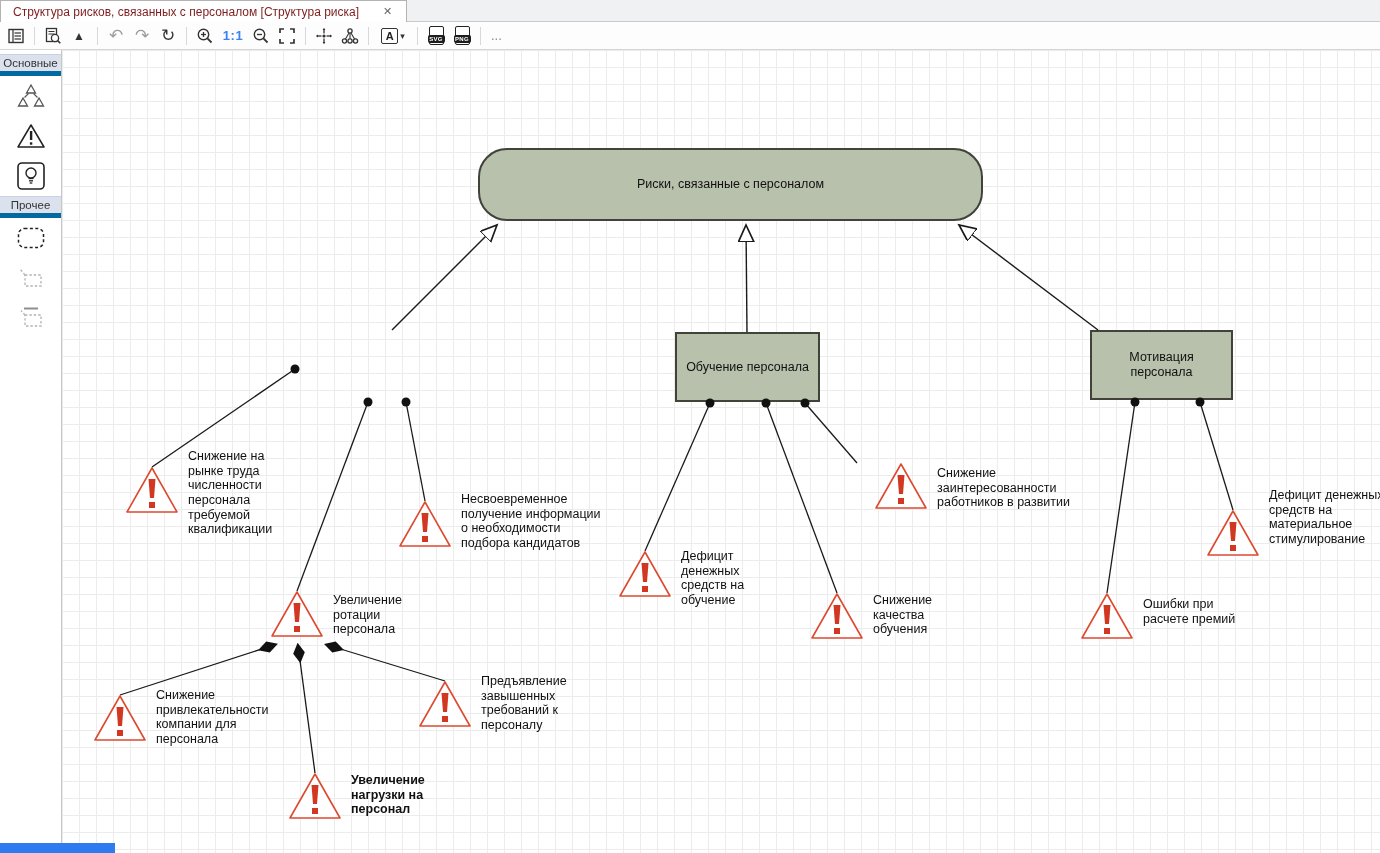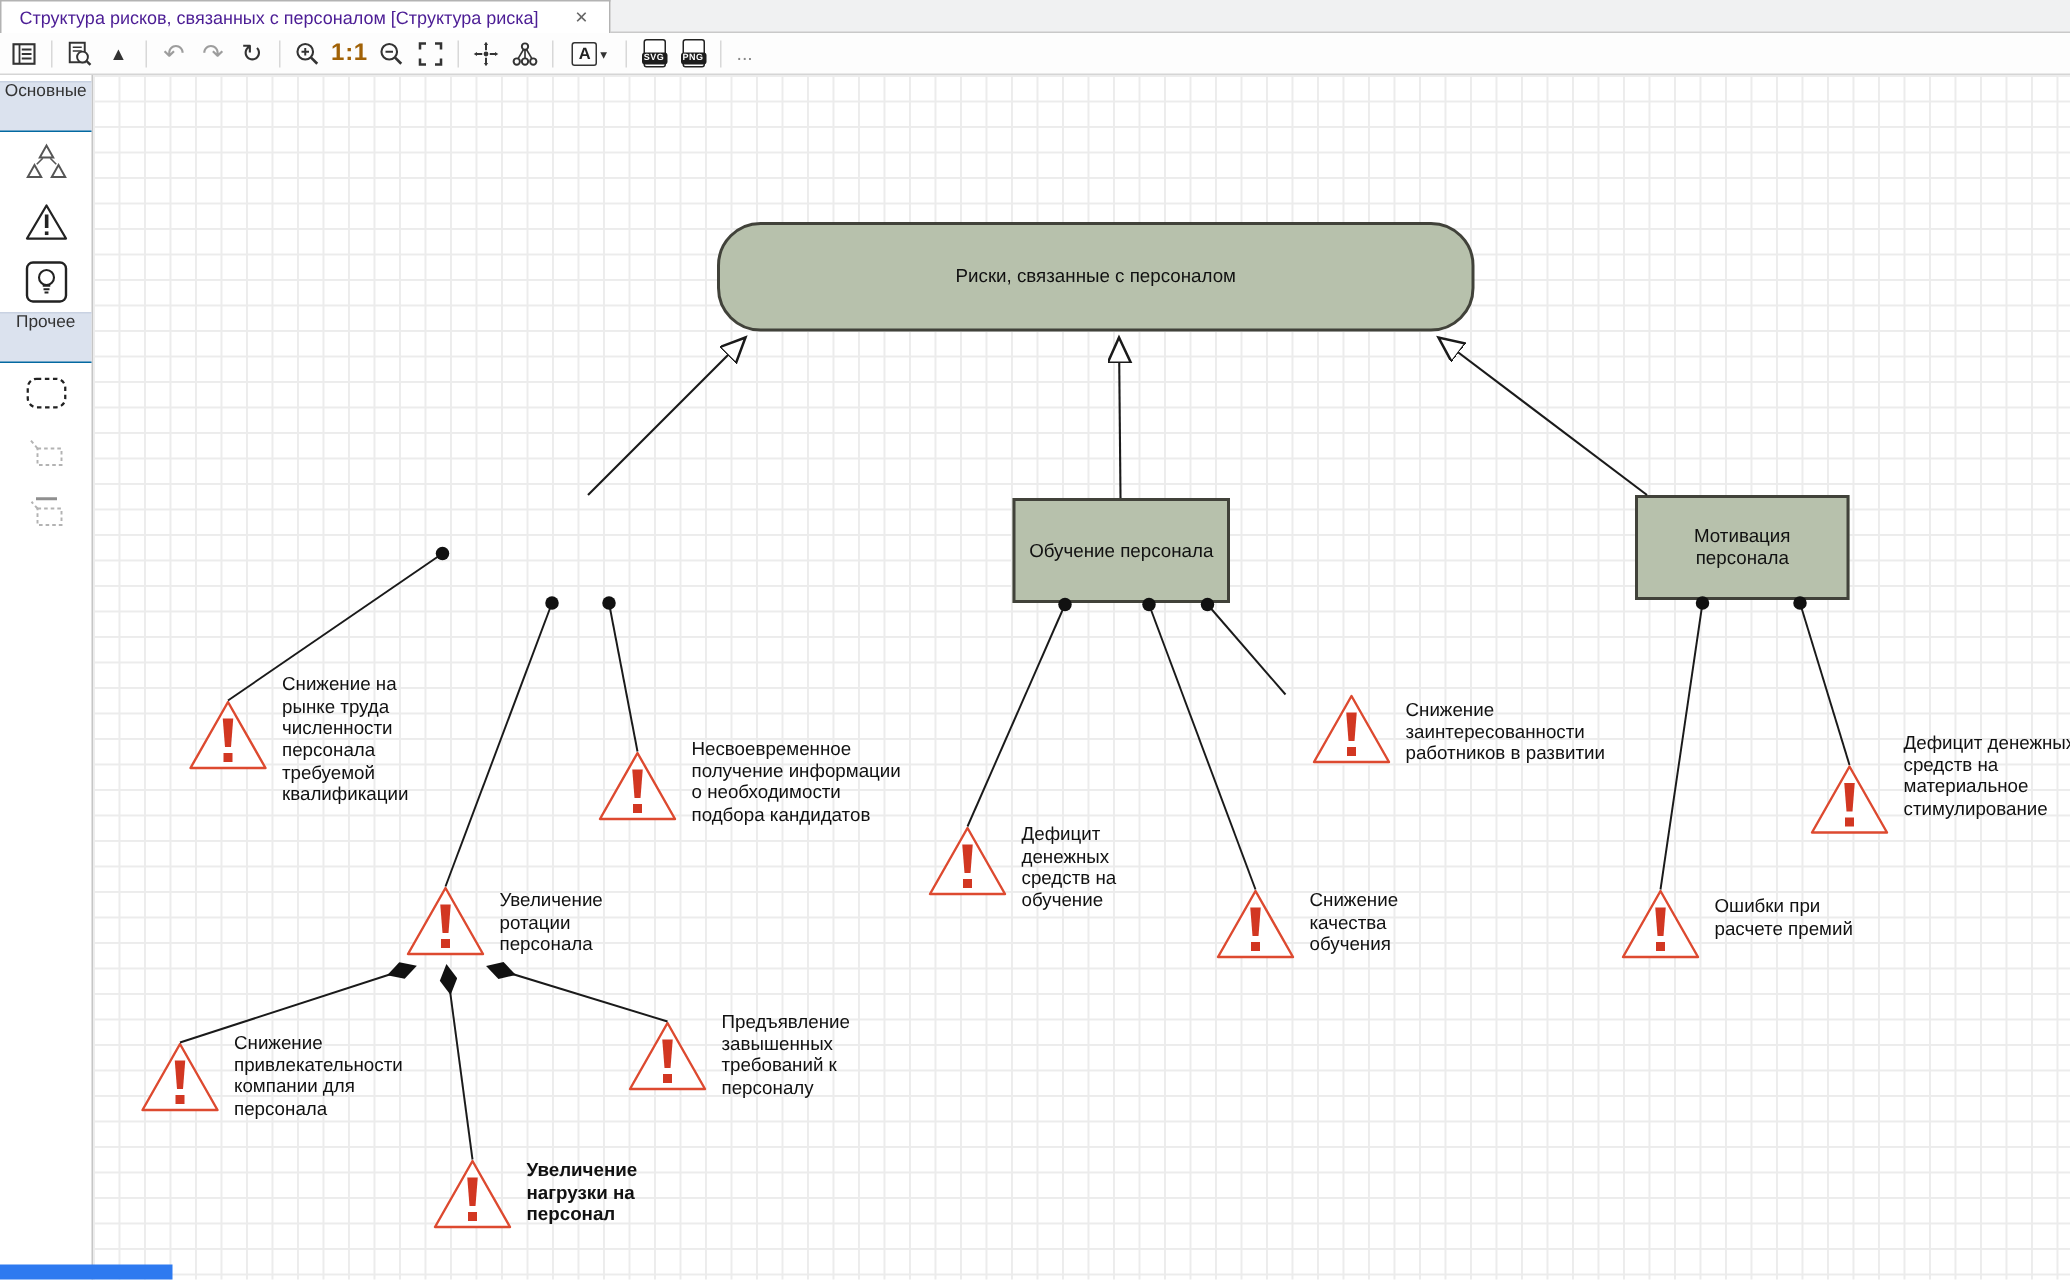--- a/index.html
+++ b/index.html
@@ -5,50 +5,50 @@
   * { margin:0; padding:0; box-sizing:border-box; }
   html,body { width:1380px; height:853px; overflow:hidden;
     font-family:"Liberation Sans", sans-serif; background:#fff; }
 
   
   .tabbar { position:absolute; left:0; top:0; width:1380px; height:22px;
     background:#f0f1f2; border-bottom:1px solid #c9c9c9; }
   .tab { position:absolute; left:0; top:0; height:22px; background:#fff;
     border:1px solid #b3b3b3; border-bottom:none; display:flex; align-items:center;
     padding:0 12px; gap:22px; }
-  .tab-title { font-size:12px; color:#4c1d95; white-space:nowrap; }
+  .tab-title { font-size:12px; color:#7f1d1d; white-space:nowrap; }
   .tab-close { font-size:11px; color:#666; cursor:pointer; padding:0 2px; }
 
   
   .toolbar { position:absolute; left:0; top:22px; width:1380px; height:28px;
     background:#fdfdfd; border-bottom:1px solid #d5d5d5;
     display:flex; align-items:center; padding:0 4px; gap:2px; }
   .tbtn { width:24px; height:24px; display:flex; align-items:center; justify-content:center;
     border-radius:2px; cursor:pointer; color:#333; flex:none; }
   .tbtn svg { display:block; }
   .tsep { width:1px; height:18px; background:#d8d8d8; margin:0 4px; flex:none; }
   .tglyph { font-size:15px; line-height:1; color:#333; }
   .tglyph.dim { color:#9d9d9d; }
-  .one2one { font-size:16px; font-weight:bold; color:#a16207; letter-spacing:0.5px; }
+  .one2one { font-size:13px; font-weight:bold; color:#3b82f6; letter-spacing:0.5px; }
   .abox { width:17px; height:16px; border:1.4px solid #333; border-radius:2px;
     display:flex; align-items:center; justify-content:center;
     font-size:11px; font-weight:bold; color:#222; }
   .ddarrow { font-size:9px; color:#333; margin-left:2px; }
   .doc { width:15px; height:19px; border:1.5px solid #222; border-radius:2px;
     position:relative; background:#fff; }
   .doc .badge { position:absolute; bottom:1px; left:-2px; right:-2px; background:#1d1d1d;
     color:#fff; font-size:6px; font-weight:bold; text-align:center; border-radius:2px;
     padding:1px 0; letter-spacing:0.3px; }
   .more { font-size:13px; color:#888; padding:0 4px; }
 
   
   .palette { position:absolute; left:0; top:50px; width:62px; height:803px;
     background:#fff; border-right:1px solid #c6c6c6; }
-  .pal-header { height:34px; background:#dbe2ee; border-top:1px solid #c9d2e2;
-    border-bottom:1px solid #0369a1; display:flex; align-items:flex-start; justify-content:center;
+  .pal-header { height:22px; background:#dbe2ee; border-top:1px solid #c9d2e2;
+    border-bottom:5px solid #0369a1; display:flex; align-items:center; justify-content:center;
     font-size:11.5px; color:#333; cursor:pointer; }
   .pal-item { height:40px; display:flex; align-items:center; justify-content:center;
     cursor:pointer; }
 
   
   .canvas { position:absolute; left:62px; top:50px; width:1318px; height:803px;
     background-color:#fff;
     background-image:
       linear-gradient(to right, #ececec 1px, transparent 1px),
       linear-gradient(to bottom, #ececec 1px, transparent 1px);

